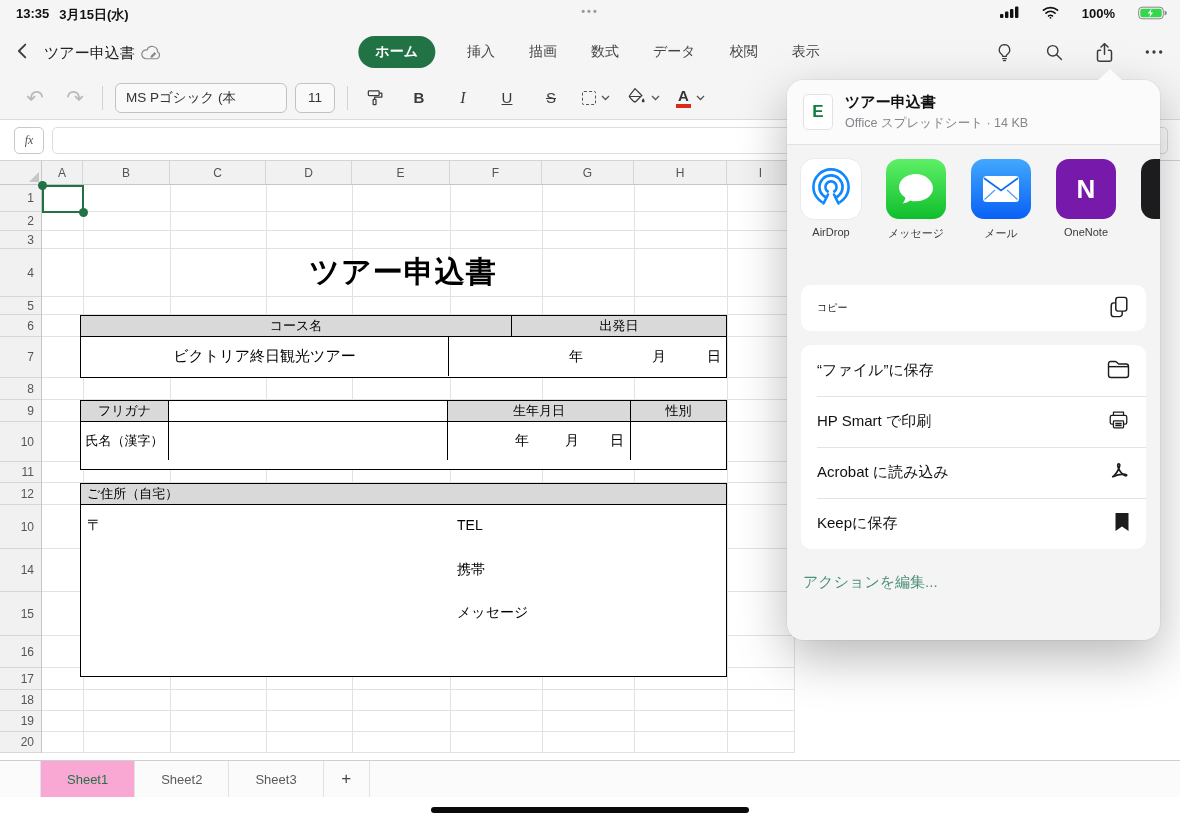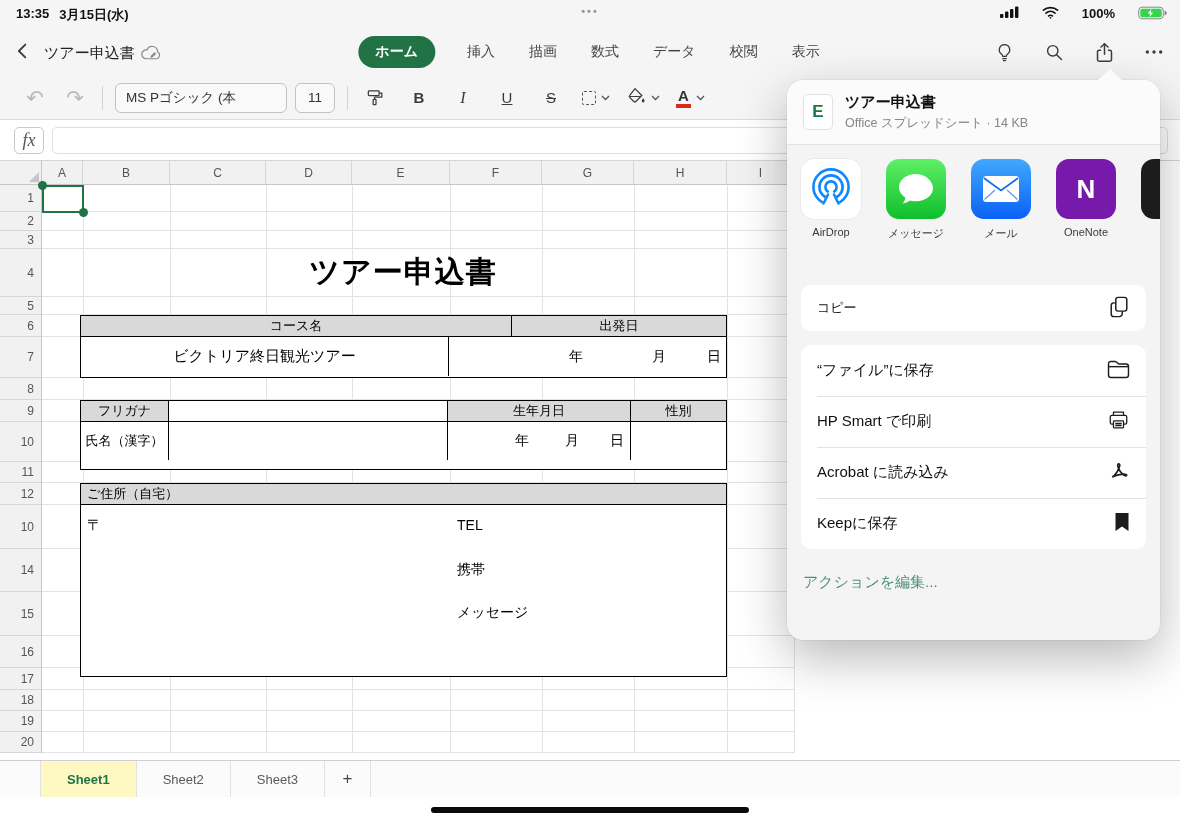--- a/index.html
+++ b/index.html
@@ -36,21 +36,21 @@
   .b-strike{text-decoration:line-through;font-size:15px}
   .dashedsq{width:14px;height:14px;border:1.5px dashed #555;border-radius:2px;display:inline-block}
   .grp{display:flex;align-items:center;margin-left:16px}
   .chev{margin-left:5px;display:inline-flex}
   .fontcolor{display:flex;flex-direction:column;align-items:center;line-height:1}
   .fontcolor .a{font-size:15px;font-weight:700;color:#333}
   .fontcolor .bar{width:15px;height:3.5px;background:#d92b1c;margin-top:1.5px}
 
   
   .formulabar{position:absolute;left:0;top:120px;width:100%;height:41px;background:#fff;border-bottom:1px solid #d4d4d4}
-  .fxbox{position:absolute;left:14px;top:7px;width:30px;height:27px;border:1px solid #c9c9c9;border-radius:5px;display:flex;align-items:center;justify-content:center;font-family:"Liberation Serif",serif;font-style:italic;font-size:18px;color:#555}
+  .fxbox{position:absolute;left:14px;top:7px;width:30px;height:27px;border:1px solid #c9c9c9;border-radius:5px;display:flex;align-items:center;justify-content:center;font-family:"Liberation Serif",serif;font-style:italic;font-size:12px;color:#555}
   .fxinput{position:absolute;left:52px;top:7px;right:12px;height:27px;border:1px solid #dedede;border-radius:5px;background:#fff}
 
   
   .colheaders{position:absolute;left:0;top:161px;width:795px;height:24px;display:flex;background:#f1f1f1;border-bottom:1px solid #c6c6c6;font-size:12px;color:#555}
   .corner{width:42px;height:100%;border-right:1px solid #c6c6c6;position:relative;flex:0 0 auto}
   .corner::after{content:"";position:absolute;right:2px;bottom:2px;border-left:10px solid transparent;border-bottom:10px solid #c6c6c6}
   .colh{height:100%;border-right:1px solid #d6d6d6;display:flex;align-items:center;justify-content:center;flex:0 0 auto}
   .rowheaders{position:absolute;left:0;top:185px;width:42px;background:#f1f1f1;border-right:1px solid #c6c6c6;font-size:12px;color:#555}
   .rowh{display:flex;align-items:center;justify-content:flex-end;padding-right:7px;border-bottom:1px solid #d6d6d6}
 
@@ -78,21 +78,21 @@
   .t3-body{position:relative;height:171px;background:#fff}
   .t3-body span{position:absolute;font-size:14px}
   .sel{position:absolute;left:42px;top:185px;width:42px;height:28px;border:2px solid #217346;z-index:3}
   .sel::before{content:"";position:absolute;left:-6px;top:-6px;width:9px;height:9px;border-radius:50%;background:#217346}
   .sel::after{content:"";position:absolute;right:-6px;bottom:-6px;width:9px;height:9px;border-radius:50%;background:#217346}
 
   
   .sheettabbar{position:absolute;left:0;top:760px;width:100%;height:37px;background:#fbfbfb;border-top:1px solid #cfcfcf;display:flex;padding-left:40px;font-size:13px;color:#5a5a5a}
   .sheettab{padding:0 26px;display:flex;align-items:center;border-right:1px solid #e2e2e2}
   .sheettab.first{border-left:1px solid #e2e2e2}
-  .sheettab.active{background:#fef9c3;color:#217346;font-weight:700}
+  .sheettab.active{background:#f9a8d4;color:#217346;font-weight:400}
   .addsheet{width:46px;display:flex;align-items:center;justify-content:center;border-right:1px solid #e2e2e2;font-size:17px;color:#444}
   .bottombar{position:absolute;left:0;top:797px;width:100%;height:23px;background:#fff}
   .home-indicator{position:absolute;left:50%;bottom:7px;transform:translateX(-50%);width:318px;height:6px;border-radius:3px;background:#0a0a0a;z-index:40}
 
   
   .pop-arrow{position:absolute;left:1097px;top:69px;width:26px;height:12px;background:#fbfbfc;clip-path:polygon(50% 0,100% 100%,0 100%);z-index:31}
   .popover{position:absolute;left:787px;top:80px;width:373px;height:560px;background:#f4f4f5;border-radius:16px;box-shadow:0 0 0 0.5px rgba(0,0,0,0.08),0 18px 50px rgba(0,0,0,0.28);z-index:30;overflow:hidden}
   .pop-header{height:65px;background:#fbfbfc;border-bottom:1px solid #e2e2e4;display:flex;align-items:center;gap:12px;padding:0 16px}
   .xlsicon{width:30px;height:36px;background:#fff;border:1px solid #e2e2e2;border-radius:5px;display:flex;align-items:center;justify-content:center;flex:0 0 auto}
   .xls-e{color:#107c41;font-weight:700;font-size:17px}
@@ -101,21 +101,21 @@
   .pop-apps{position:relative;height:118px;padding:14px 0 0 14px;display:flex;gap:25px}
   .app{width:60px;text-align:center;flex:0 0 auto}
   .appicon{width:60px;height:60px;border-radius:13px;display:flex;align-items:center;justify-content:center}
   .appicon.white{background:#fff;box-shadow:0 0 0 0.5px rgba(0,0,0,0.08)}
   .appicon.green{background:linear-gradient(180deg,#5ef066,#0fbe2c)}
   .appicon.blue{background:linear-gradient(180deg,#41a8fd,#0a60f5)}
   .appicon.purple{background:#7719aa;color:#fff;font-weight:700;font-size:26px}
   .appicon.dark{background:#1c1c1e}
   .applabel{font-size:11px;color:#3a3a3c;margin-top:7px;white-space:nowrap}
   .pop-card{margin:0 14px;background:#fff;border-radius:10px}
-  .copyrow{margin-top:22px;height:46px;display:flex;justify-content:space-between;align-items:center;padding:0 16px;font-size:13px;color:#111}
+  .copyrow{margin-top:22px;height:46px;display:flex;justify-content:space-between;align-items:center;padding:0 16px;font-size:10px;color:#111}
   .actions{margin-top:14px}
   .actrow{height:51px;display:flex;justify-content:space-between;align-items:center;padding:0 16px;font-size:15px;color:#111;position:relative}
   .actrow + .actrow::before{content:"";position:absolute;left:16px;right:0;top:0;height:1px;background:#e3e3e5}
   .pop-edit{margin:24px 16px 0;color:#4d8f77;font-size:15px}
 </style>
 </head>
 <body>
 
 <div class="screen">
 

